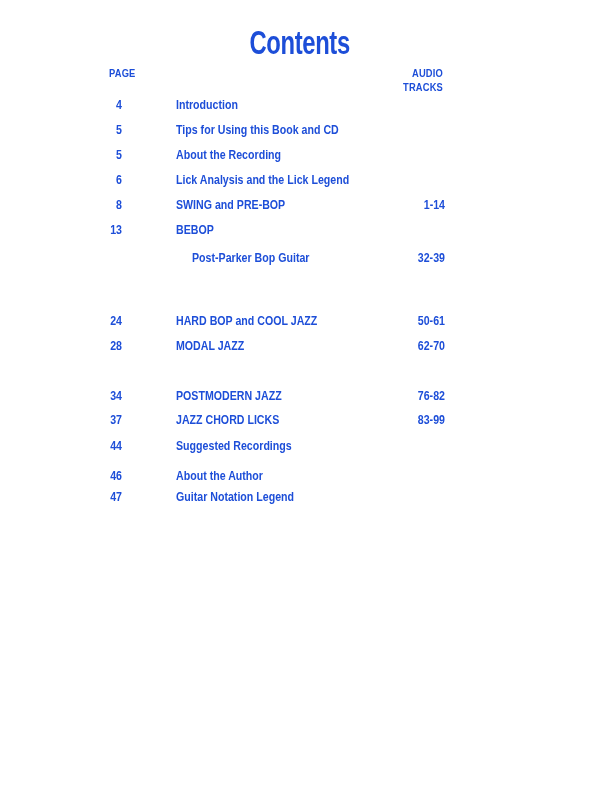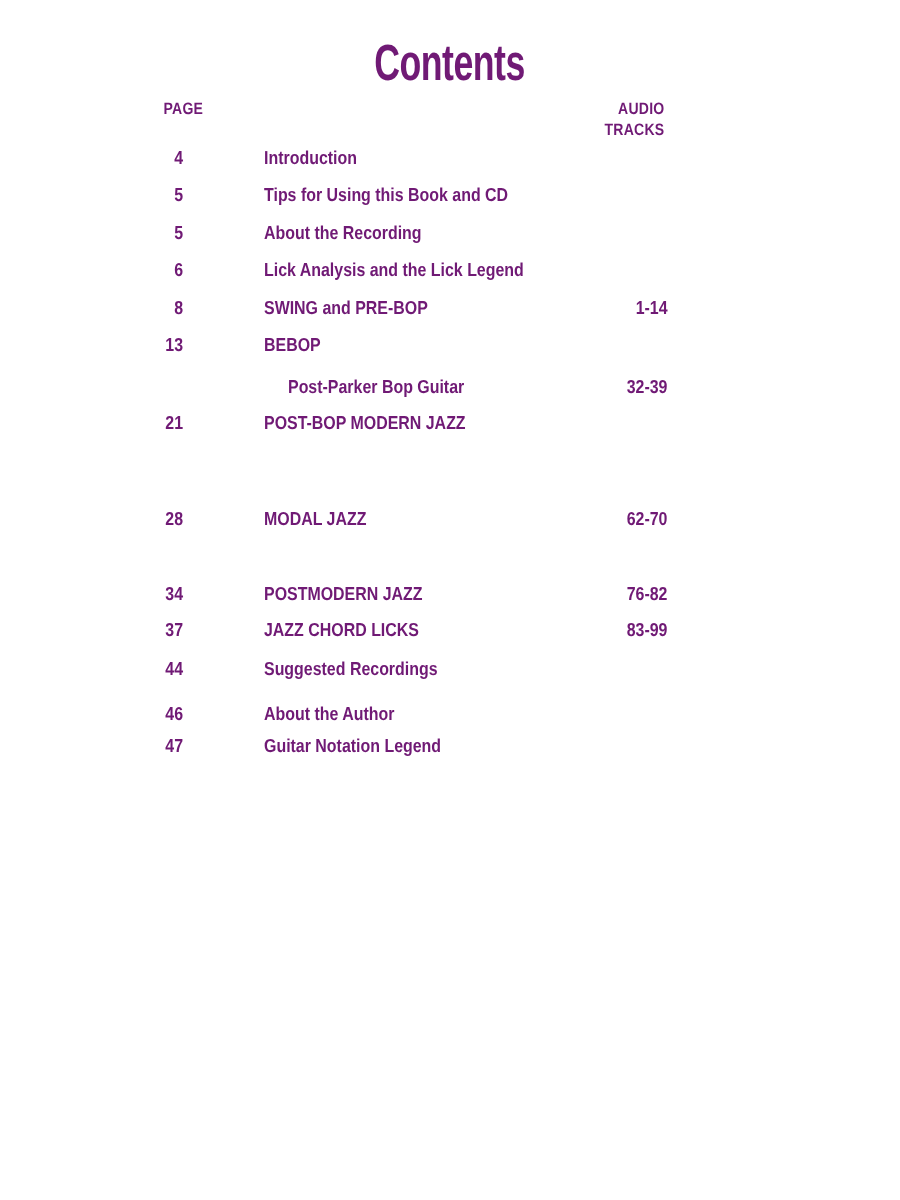--- a/index.html
+++ b/index.html
@@ -7,21 +7,21 @@
     padding: 0;
     background: #e8e8e8;
   }
   #page {
     position: relative;
     width: 600px;
     height: 800px;
     background: #ffffff;
     overflow: hidden;
     font-family: "Liberation Sans", sans-serif;
-    color: #701a75;
+    color: #1d4ed8;
   }
   
   #title-wrap {
     position: absolute;
     top: 25px;
     left: 0;
     width: 600px;
     text-align: center;
     line-height: 34px;
     font-size: 34px;
@@ -142,27 +142,27 @@
     <span class="cell-tracks"></span>
   </div>
 
 
   <div class="row sub" style="top:251px">
     <span class="cell-page"></span>
     <span class="cell-title">Post-Parker Bop Guitar</span>
     <span class="cell-tracks">32-39</span>
   </div>
 
-  <div class="row" style="top:275px">
-    <span class="cell-page">21</span>
-    <span class="cell-title">POST-BOP MODERN JAZZ</span>
-    <span class="cell-tracks"></span>
-  </div>
 
 
+  <div class="row" style="top:314px">
+    <span class="cell-page">24</span>
+    <span class="cell-title">HARD BOP and COOL JAZZ</span>
+    <span class="cell-tracks">50-61</span>
+  </div>
 
   <div class="row" style="top:339px">
     <span class="cell-page">28</span>
     <span class="cell-title">MODAL JAZZ</span>
     <span class="cell-tracks">62-70</span>
   </div>
 
 
   <div class="row" style="top:389px">
     <span class="cell-page">34</span>

